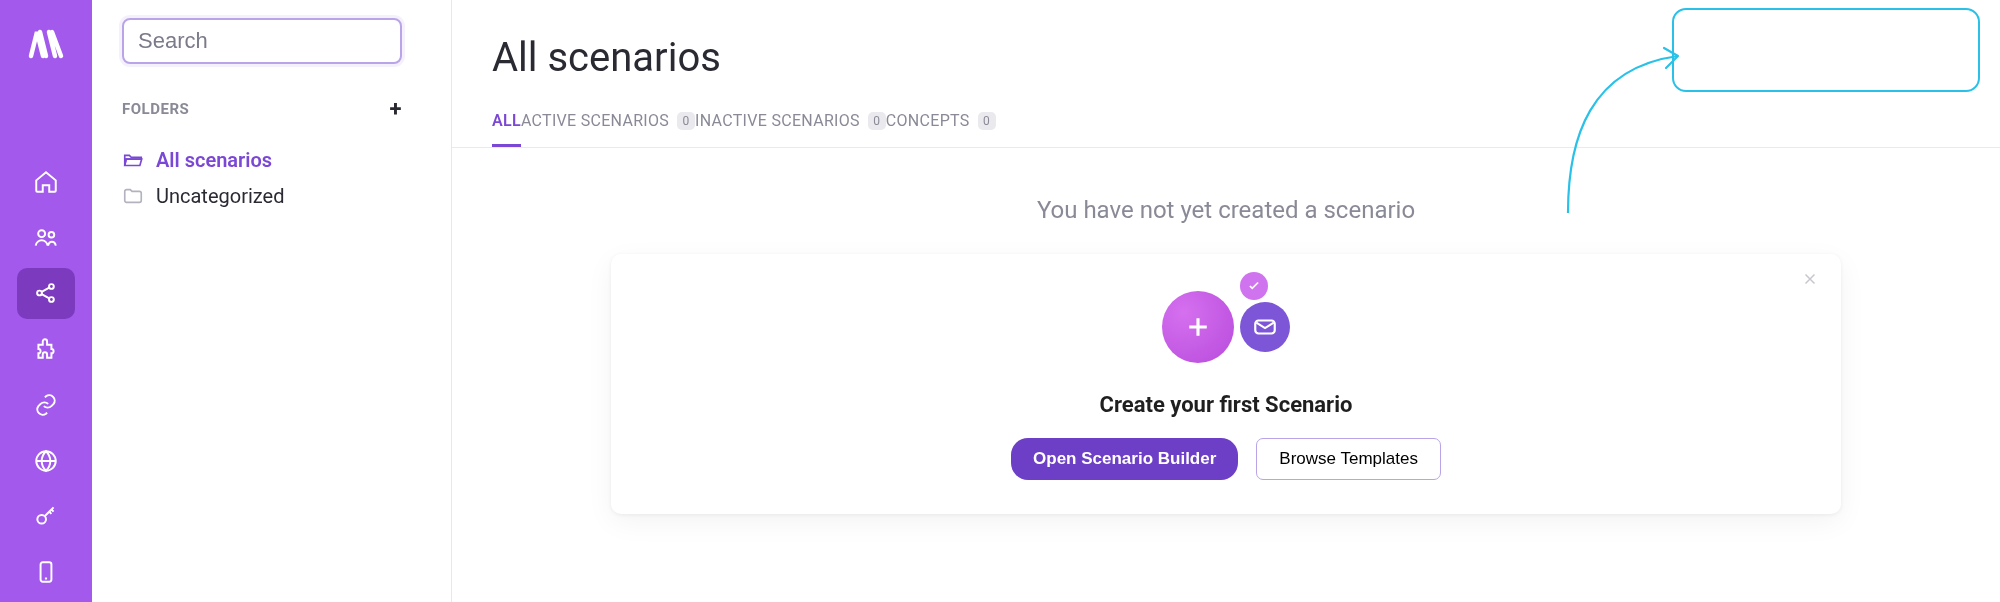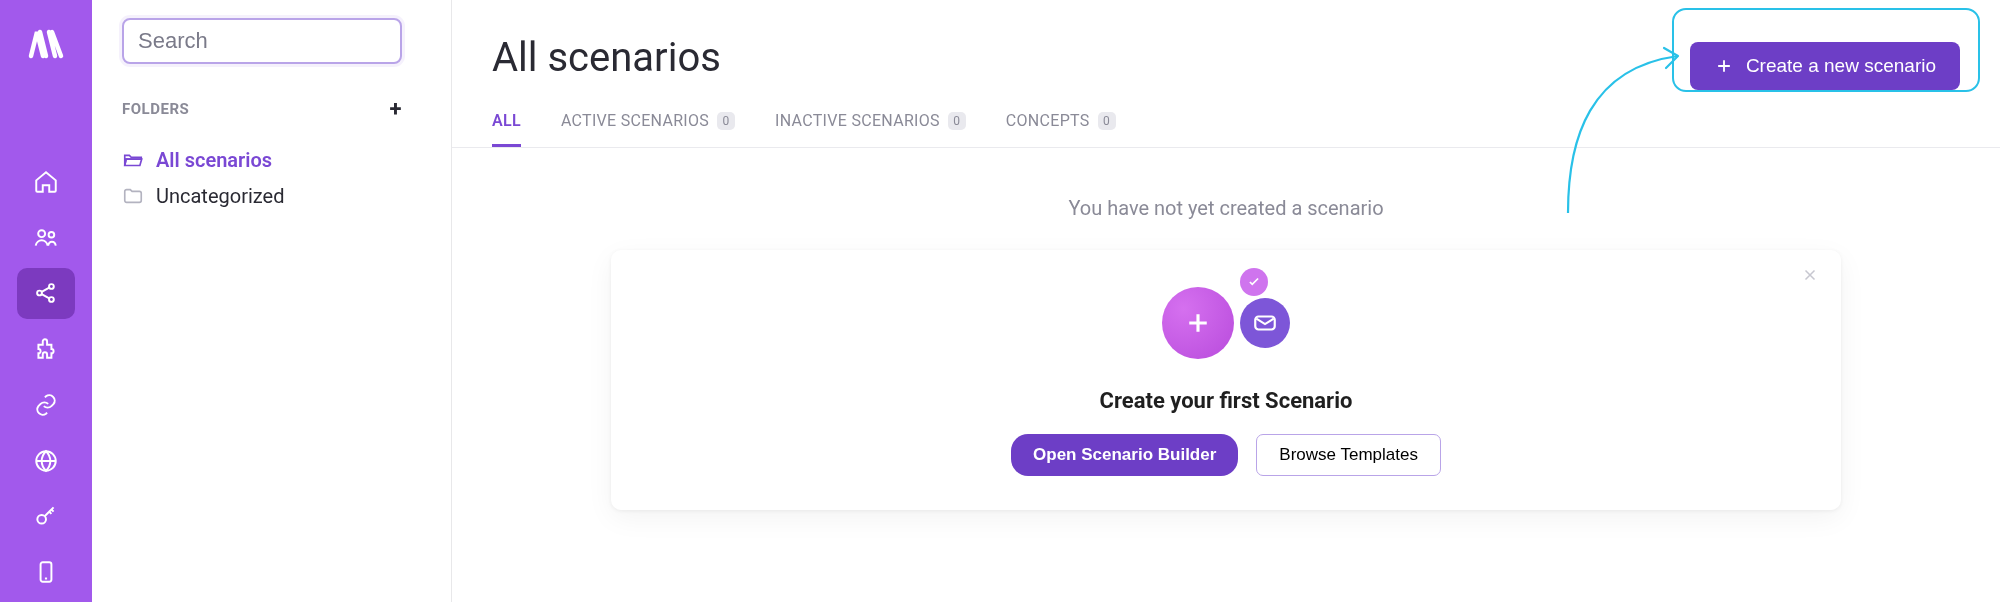--- a/index.html
+++ b/index.html
@@ -104,21 +104,20 @@
     border-bottom: 1px solid #eaeaee;
   }
   .main-header-left { flex: 1; }
   .page-title {
     font-size: 40px;
     font-weight: 400;
     color: #2a2a33;
   }
   .tabs {
     display: flex;
-    gap: 40px;
     margin-top: 30px;
   }
   .tab {
     font-size: 16px;
     letter-spacing: 0.3px;
     color: #8a8a97;
     padding-bottom: 14px;
     display: flex; align-items: center; gap: 8px;
     cursor: pointer;
     border-bottom: 3px solid transparent;
@@ -165,21 +164,21 @@
   }
   .annotation-arrow {
     position: absolute;
     right: 310px; top: 28px;
     width: 130px; height: 190px;
     pointer-events: none;
   }
 
   .empty-hint {
     text-align: center;
-    font-size: 20px;
+    font-size: 24px;
     color: #8a8a97;
     margin-top: 48px;
   }
 
   
   .card {
     width: 1230px;
     margin: 30px auto 0 auto;
     background: #fff;
     border-radius: 10px;
@@ -373,26 +372,20 @@
         <div class="tab">
           <span>INACTIVE SCENARIOS</span>
           <span class="badge">0</span>
         </div>
         <div class="tab">
           <span>CONCEPTS</span>
           <span class="badge">0</span>
         </div>
       </div>
     </div>
-    <button class="create-btn">
-      <svg viewBox="0 0 24 24" fill="none" stroke="currentColor" stroke-width="2.2">
-          <path d="M12 5v14M5 12h14"></path>
-        </svg>
-      <span>Create a new scenario</span>
-    </button>
   </div>
 
   <div class="annotation-box"></div>
   <svg class="annotation-arrow" viewBox="0 0 130 190" fill="none">
     <path d="M8 185 C 8 110, 30 40, 118 28" stroke="#29c1e8" stroke-width="2.2" fill="none"></path>
     <path d="M118 28 L104 20 M118 28 L106 40" stroke="#29c1e8" stroke-width="2.2" stroke-linecap="round"></path>
   </svg>
 
   <p class="empty-hint">You have not yet created a scenario</p>
 

